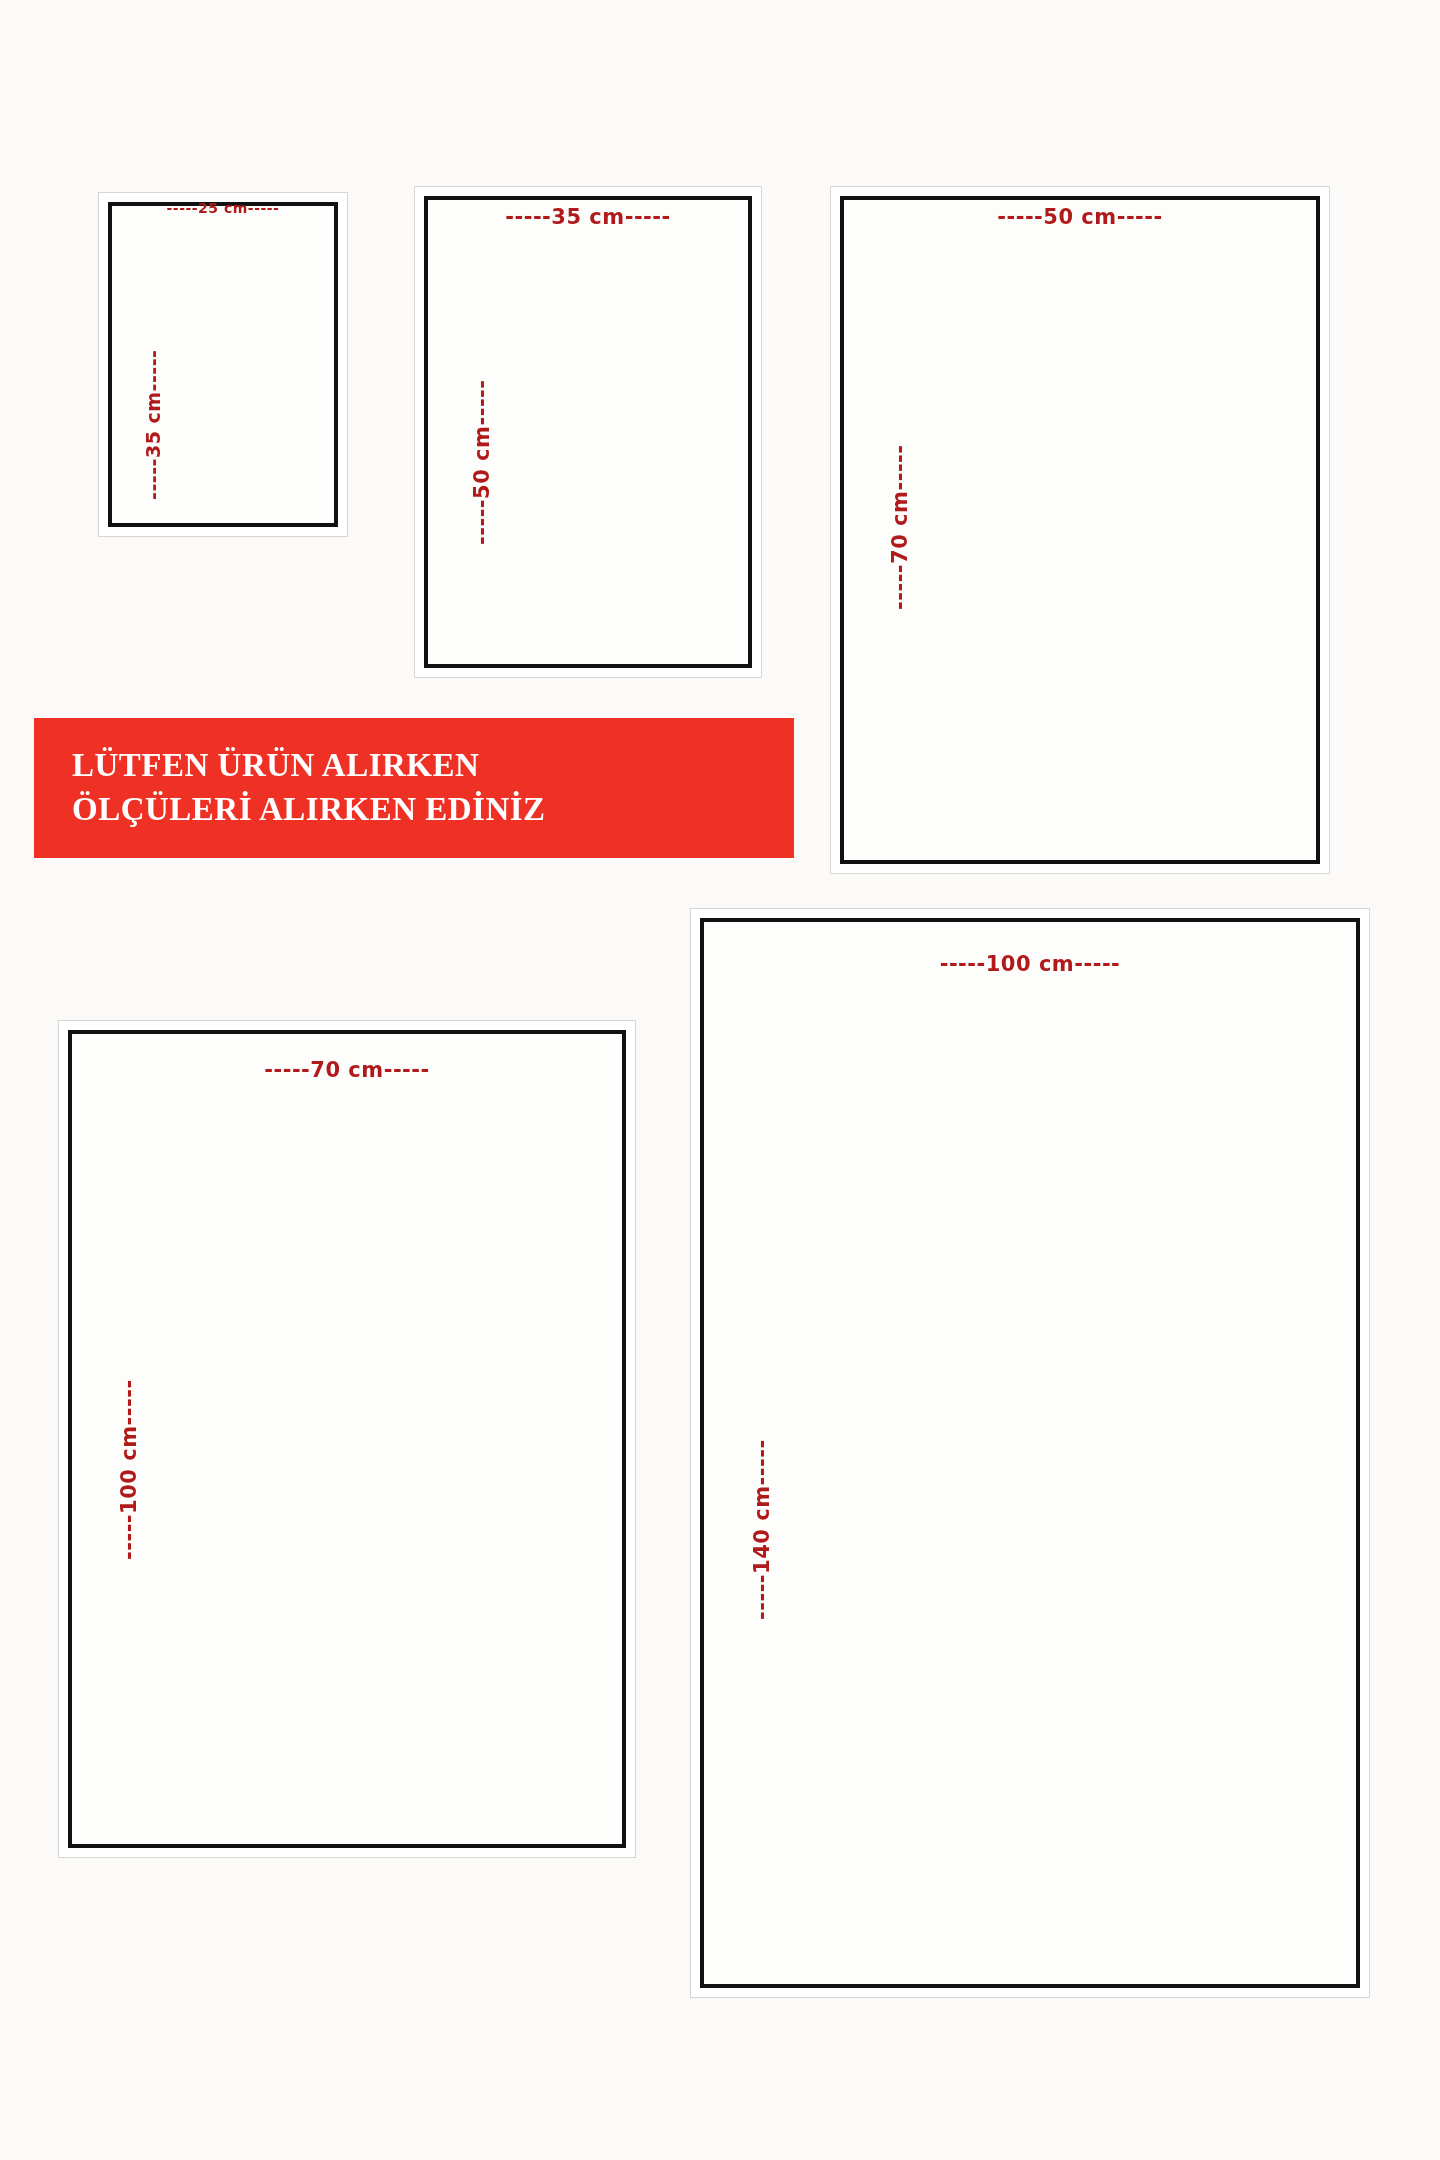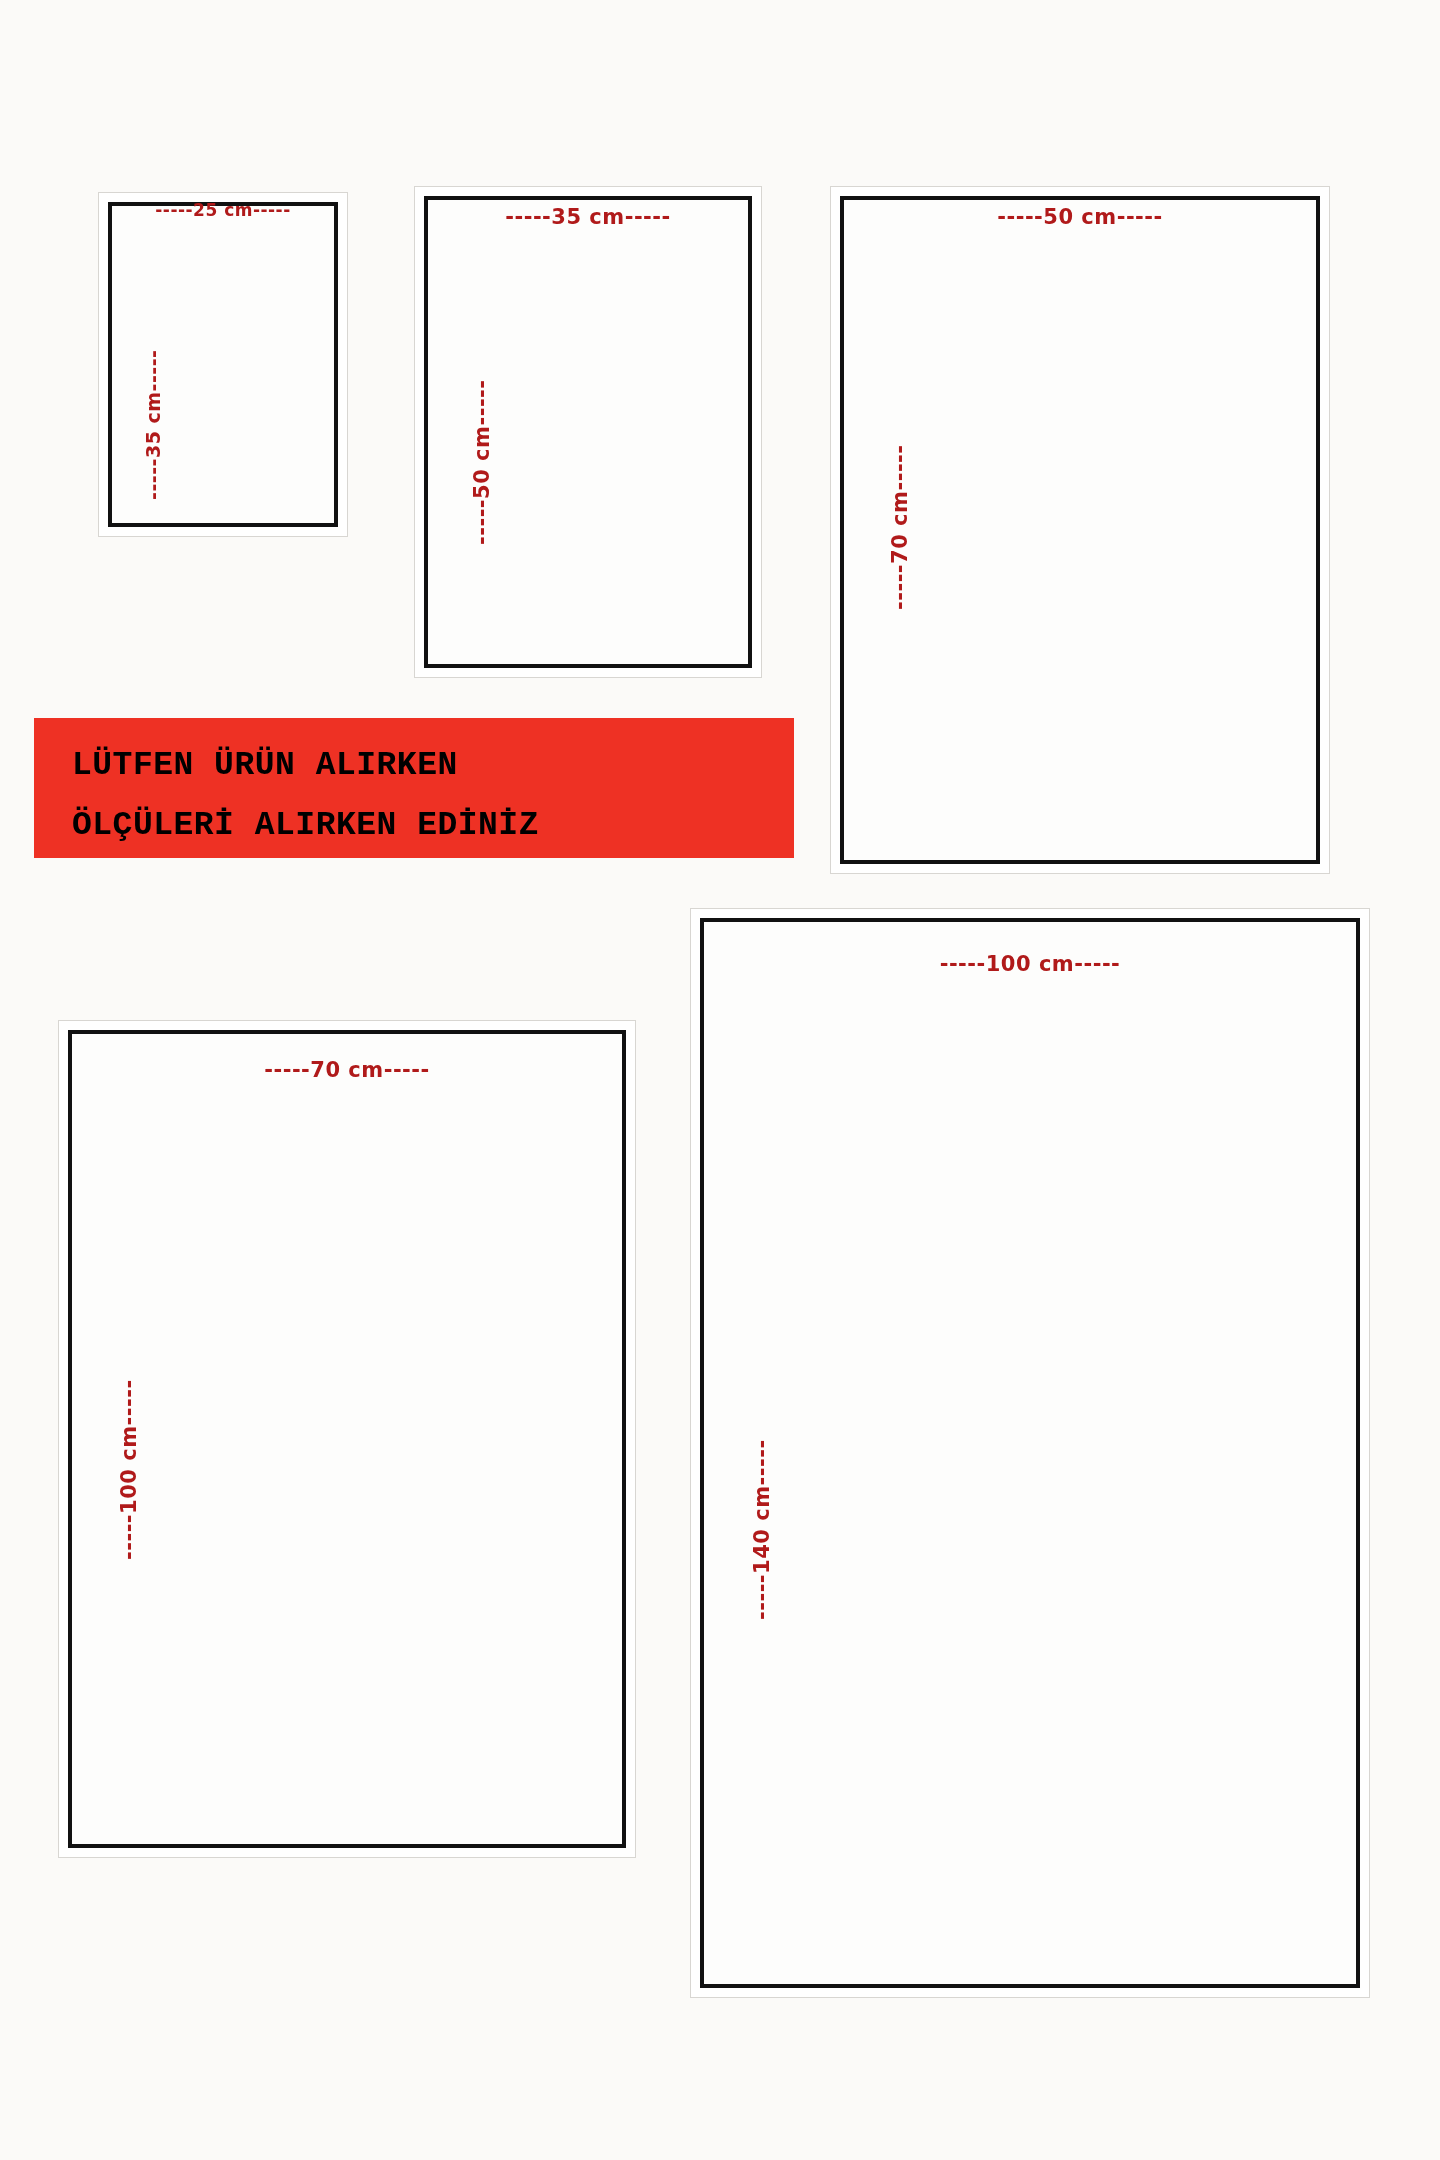--- a/index.html
+++ b/index.html
@@ -67,38 +67,37 @@
     position: absolute;
     background: #ee3124;
     color: #ffffff;
     box-sizing: border-box;
     display: flex;
     flex-direction: column;
     justify-content: center;
     padding-left: 38px;
   }
   #warning-banner .line {
-    font-family: Liberation Mono, monospace;
+    font-family: Liberation Serif, serif;
     font-weight: 700;
     font-size: 33px;
     letter-spacing: 0.5px;
     line-height: 1.32;
-    color: #000000;
-    margin-top: 16px;
+    color: #ffffff;
   }
 </style>
 </head>
 <body>
 
 <div id="canvas">
 
   <div class="size-box" style="left:98px; top:192px; width:250px; height:345px;">
     <div class="inner"></div>
   </div>
-  <div class="dim dim-h" style="left:98px; top:200px; width:250px; font-size:17px;">-----25 cm-----</div>
+  <div class="dim dim-h" style="left:98px; top:200px; width:250px; font-size:14px;">-----25 cm-----</div>
   <div class="dim dim-v" style="left:142px; top:500px; width:300px; font-size:19px;">-----35 cm-----</div>
 
   <div class="size-box" style="left:414px; top:186px; width:348px; height:492px;">
     <div class="inner"></div>
   </div>
   <div class="dim dim-h" style="left:414px; top:205px; width:348px; font-size:21px;">-----35 cm-----</div>
   <div class="dim dim-v" style="left:470px; top:545px; width:330px; font-size:21px;">-----50 cm-----</div>
 
   <div class="size-box" style="left:830px; top:186px; width:500px; height:688px;">
     <div class="inner"></div>

